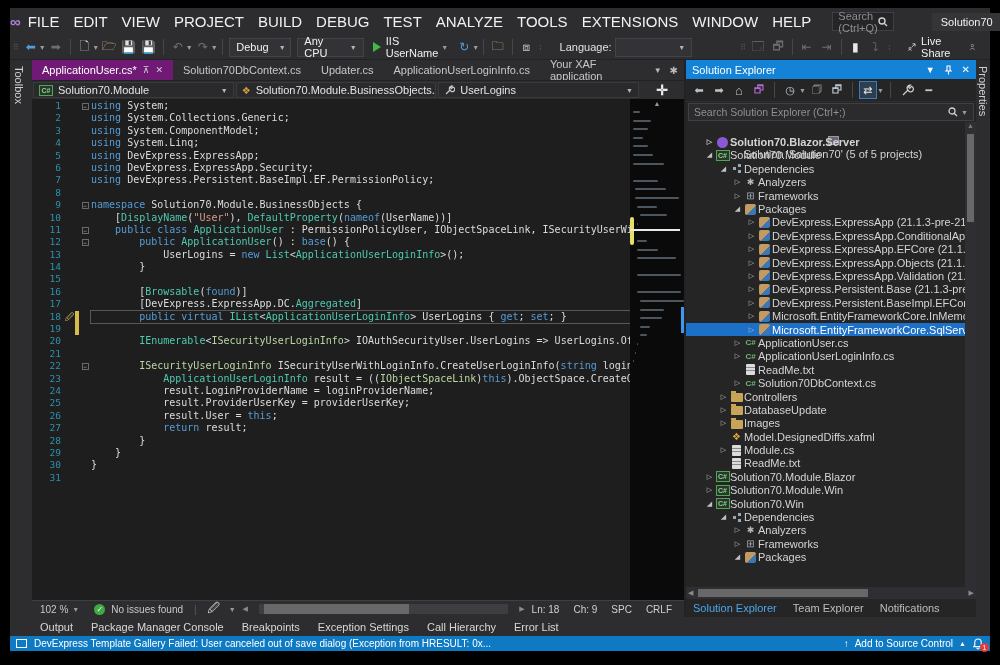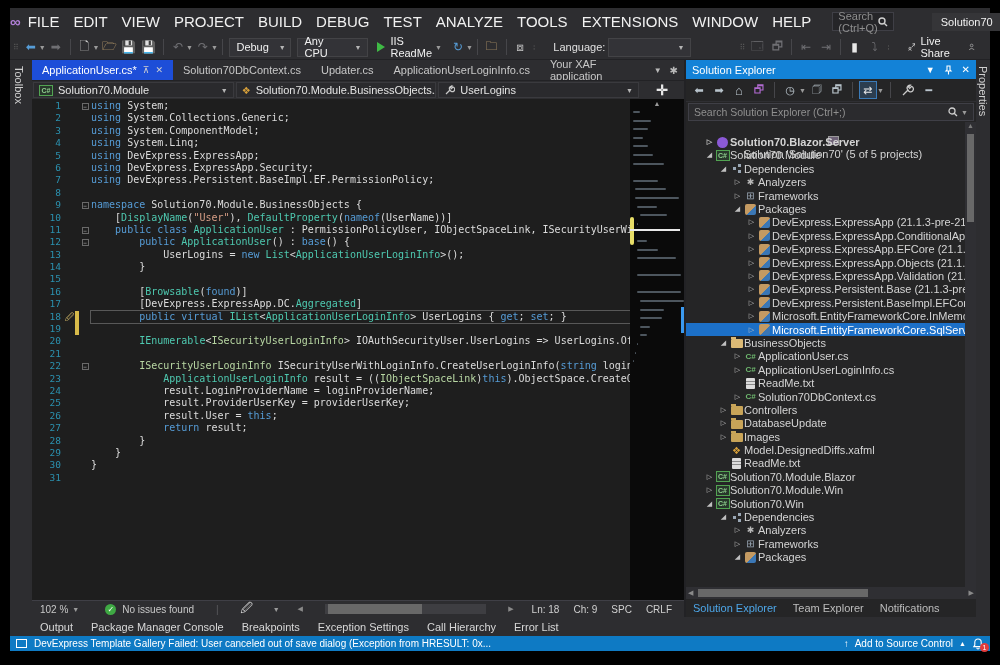--- a/index.html
+++ b/index.html
@@ -42,21 +42,21 @@
   .main { flex:1; display:flex; min-height:0; }
   .side-strip { width:22px; background:#2d2d30; flex:0 0 22px; position:relative; }
   .v-label { position:absolute; top:6px; left:3px; writing-mode:vertical-rl; font-size:11px; color:#d0d0d0; }
   .right-strip { width:14px; flex:0 0 14px; background:#2d2d30; position:relative; }
   .right-strip .v-label { left:1px; }
 
   
   .editor { flex:1; display:flex; flex-direction:column; min-width:0; border-right:2px solid #222225; }
   .tabbar { height:20px; flex:0 0 20px; display:flex; background:#2d2d30; align-items:stretch; font-size:11px; }
   .etab { display:flex; align-items:center; padding:0 10px; color:#c7c7c7; gap:6px; }
-  .etab.active { background:#1d4ed8; color:#ffffff;justify-content:space-between; }
+  .etab.active { background:#701a75; color:#ffffff;justify-content:space-between; }
   .etab .pin, .etab .x { font-size:9px; color:#d0d0d0; }
   .tab-right { margin-left:auto; display:flex; align-items:center; gap:8px; padding-right:6px; color:#b9b9b9; }
 
   .navbar { height:19px; flex:0 0 19px; display:flex; background:#2d2d30; border-top:1px solid #222225; }
   .nav-combo { flex:1; background:#2a2a2d; border:1px solid #3a3a3e; margin:1px; display:flex;
                align-items:center; font-size:11px; color:#e4e4e4; padding:0 5px; gap:5px; overflow:hidden; white-space:nowrap; }
   .nav-combo .arr { margin-left:auto; color:#b5b5b5; font-size:7px; }
   .splitter-btn { width:44px; display:flex; align-items:center; justify-content:center; color:#e8e8e8;
                   font-size:14px; font-weight:bold; }
 
@@ -75,21 +75,21 @@
 
   .minimap { width:54px; flex:0 0 54px; background:#0a0a0a; position:relative; }
   .mm-up { position:absolute; top:1px; left:0; right:0; text-align:center; color:#9a9a9a; font-size:7px; }
   .mm-lines { position:absolute; top:12px; left:3px; right:6px; }
   .mm-dash { height:2px; background:#4d565e; margin-bottom:6.6px; border-radius:1px; }
   .mm-yellow { position:absolute; left:0; top:118px; width:4px; height:28px; background:#e7dd67; border-radius:2px; }
   .mm-white { position:absolute; left:0; right:4px; top:130px; height:2px; background:#e8e8e8; }
   .mm-blue { position:absolute; right:0; top:208px; width:3px; height:26px; background:#3b9af0; }
 
   .ed-bottom { height:17px; flex:0 0 17px; background:#2d2d30; border-top:1px solid #3f3f46;
-               display:flex; align-items:center; font-size:10px; color:#c8c8c8; gap:18px; padding:0 4px; }
+               display:flex; align-items:center; font-size:10px; color:#c8c8c8; gap:7px; padding:0 4px; }
   .zoombox { display:flex; gap:6px; align-items:center; padding:0 4px; }
   .okcheck { width:11px; height:11px; border-radius:50%; background:#3fa944; color:#fff; font-size:8px;
              display:flex; align-items:center; justify-content:center; }
   .hsb { flex:1; height:10px; background:#3e3e42; display:flex; align-items:center; margin:0 4px; }
   .hsb-thumb { height:10px; background:#686868; width:58%; margin-left:2%; }
   .edb-right { display:flex; gap:14px; padding-right:8px; color:#d0d0d0; }
 
   
   .sepanel { width:290px; flex:0 0 290px; display:flex; flex-direction:column; background:#252526; min-height:0; }
   .se-title { height:19px; flex:0 0 19px; background:#1382d7; display:flex; align-items:center;
@@ -216,21 +216,21 @@
     <div class="combo" style="width:62px">
       <span>Debug</span>
         <span class="arr">▼</span>
     </div>
     <div class="combo" style="width:108px">
       <span>Any CPU</span>
         <span class="arr">▼</span>
     </div>
     <div class="run-btn">
       <span class="play"></span>
-      <span>IIS ReadMe</span>
+      <span>IIS UserName</span>
       <span class="tb-dd">▼</span>
     </div>
     <span class="tb-ico blue">↻</span>
       <span class="tb-dd">▼</span>
     <span class="tb-sep"></span>
     <span class="tb-ico yellow-folder">🗀</span>
     <span class="tb-sep"></span>
     <span class="tb-ico">⧈</span>
     <span class="grip">⁞</span>
     <span style="margin-left:16px; color:#e0e0e0;">Language:</span>
@@ -752,27 +752,20 @@
             </span>
             <span>Microsoft.EntityFrameworkCore.InMemory (5.0.0)</span>
           </div>
           <div class="trow sel" style="padding-left: 60px;">
             <span class="tarrow">▷</span>
             <span class="ticon">
               <span class="ic ic-pkg"></span>
             </span>
             <span>Microsoft.EntityFrameworkCore.SqlServer (5.0.0)</span>
           </div>
-          <div class="trow" style="padding-left: 32px;">
-            <span class="tarrow">◢</span>
-            <span class="ticon">
-              <span class="ic ic-folder open"></span>
-            </span>
-            <span>BusinessObjects</span>
-          </div>
           <div class="trow" style="padding-left: 46px;">
             <span class="tarrow">▷</span>
             <span class="ticon">
               <span class="ic ic-csfile">C#</span>
             </span>
             <span>ApplicationUser.cs</span>
           </div>
           <div class="trow" style="padding-left: 46px;">
             <span class="tarrow">▷</span>
             <span class="ticon">
@@ -814,20 +807,27 @@
               <span class="ic ic-folder"></span>
             </span>
             <span>Images</span>
           </div>
           <div class="trow" style="padding-left: 32px;">
             <span class="tarrow"></span>
             <span class="ticon">
               <span class="ic ic-xafml">❖</span>
             </span>
             <span>Model.DesignedDiffs.xafml</span>
+          </div>
+          <div class="trow" style="padding-left: 32px;">
+            <span class="tarrow">▷</span>
+            <span class="ticon">
+              <span class="ic ic-doc"></span>
+            </span>
+            <span>Module.cs</span>
           </div>
           <div class="trow" style="padding-left: 32px;">
             <span class="tarrow"></span>
             <span class="ticon">
               <span class="ic ic-doc"></span>
             </span>
             <span>ReadMe.txt</span>
           </div>
           <div class="trow" style="padding-left: 18px;">
             <span class="tarrow">▷</span>

